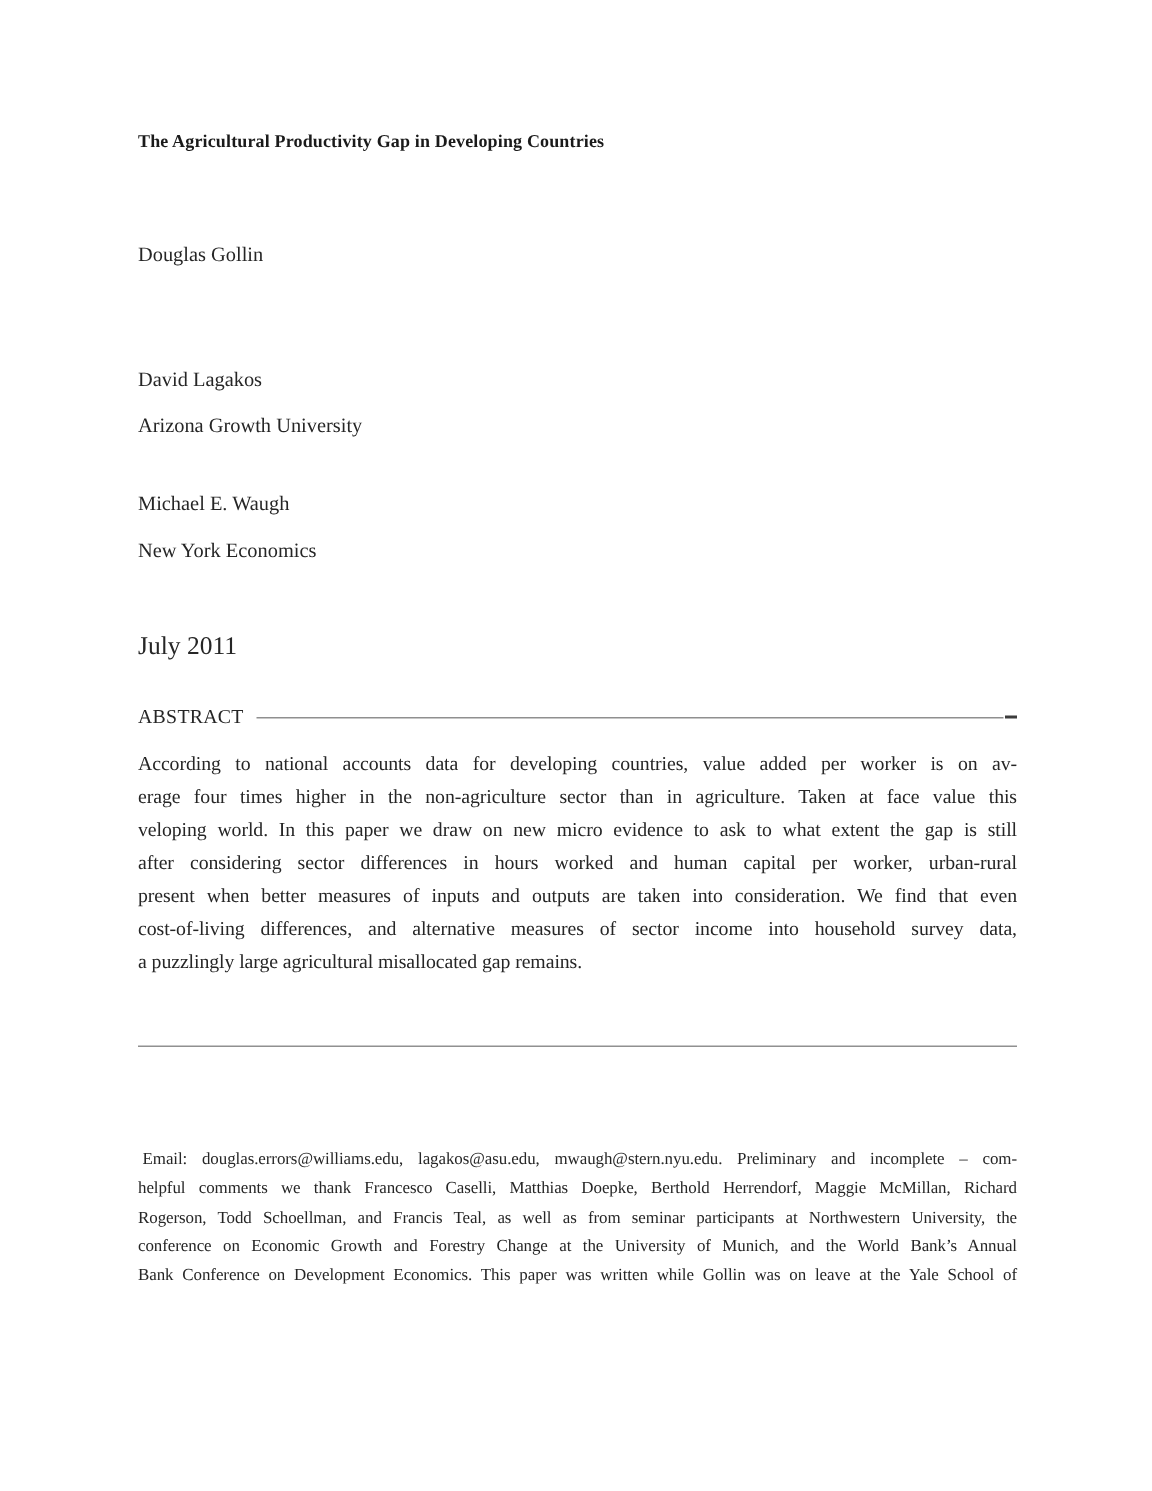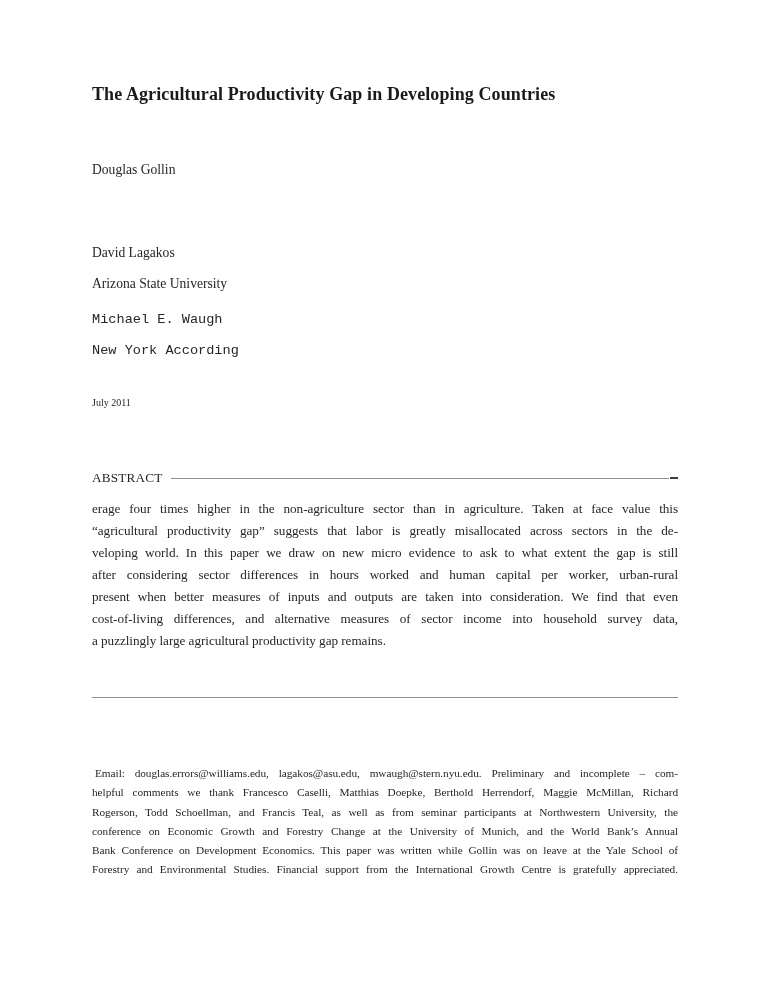--- a/index.html
+++ b/index.html
@@ -13,34 +13,34 @@
     height: 994px;
     background: #ffffff;
     font-family: "Liberation Serif", "DejaVu Serif", serif;
     color: #262626;
     overflow: hidden;
   }
   .col { position: absolute; left: 92px; width: 586px; }
 
   .title {
     top: 83px;
-    font-size: 18px;
+    font-size: 12px;
     font-weight: bold;
     color: #1a1a1a;
     line-height: 22px;
     letter-spacing: 0.1px;
   }
 
   .author-block { font-size: 13.6px; line-height: 21px; }
   .author-block .affil { margin-top: 10px; }
   .author-1 { top: 159px; }
   .author-2 { top: 242px; }
-  .author-3 { top: 309px; font-family: Liberation Mono, monospace; }
+  .author-3 { top: 325px; }
 
-  .date { top: 392px; font-size: 10px; line-height: 21px; }
+  .date { top: 420px; font-size: 17px; line-height: 21px; }
 
   .abstract-header {
     top: 468px;
     display: flex;
     align-items: center;
     font-size: 13.2px;
     line-height: 20px;
     letter-spacing: 0.2px;
   }
   .abstract-header .label { margin-right: 9px; white-space: nowrap; }
@@ -88,50 +88,49 @@
 <div class="page">
 
   <div class="col title">The Agricultural Productivity Gap in Developing Countries</div>
 
   <div class="col author-block author-1">
     <div class="name">Douglas Gollin</div>
   </div>
 
   <div class="col author-block author-2">
     <div class="name">David Lagakos</div>
-    <div class="affil">Arizona State University</div>
+    <div class="affil">Arizona Growth University</div>
   </div>
 
   <div class="col author-block author-3">
     <div class="name">Michael E. Waugh</div>
-    <div class="affil">New York According</div>
+    <div class="affil">New York Economics</div>
   </div>
 
   <div class="col date">July 2011</div>
 
   <div class="col abstract-header">
     <span class="label">ABSTRACT</span>
     <span class="hrule"></span>
     <span class="end-dash"></span>
   </div>
 
   <div class="col abstract-body">
+    <div class="jline">According to national accounts data for developing countries, value added per worker is on av-</div>
     <div class="jline">erage four times higher in the non-agriculture sector than in agriculture. Taken at face value this</div>
-    <div class="jline">“agricultural productivity gap” suggests that labor is greatly misallocated across sectors in the de-</div>
     <div class="jline">veloping world. In this paper we draw on new micro evidence to ask to what extent the gap is still</div>
     <div class="jline">after considering sector differences in hours worked and human capital per worker, urban-rural</div>
     <div class="jline">present when better measures of inputs and outputs are taken into consideration. We find that even</div>
     <div class="jline">cost-of-living differences, and alternative measures of sector income into household survey data,</div>
-    <div class="jline last">a puzzlingly large agricultural productivity gap remains.</div>
+    <div class="jline last">a puzzlingly large agricultural misallocated gap remains.</div>
   </div>
 
   <div class="col closing-rule"></div>
 
   <div class="col footnote">
     <div class="jline first">Email: douglas.errors@williams.edu, lagakos@asu.edu, mwaugh@stern.nyu.edu. Preliminary and incomplete – com-</div>
     <div class="jline">helpful comments we thank Francesco Caselli, Matthias Doepke, Berthold Herrendorf, Maggie McMillan, Richard</div>
     <div class="jline">Rogerson, Todd Schoellman, and Francis Teal, as well as from seminar participants at Northwestern University, the</div>
     <div class="jline">conference on Economic Growth and Forestry Change at the University of Munich, and the World Bank’s Annual</div>
     <div class="jline">Bank Conference on Development Economics. This paper was written while Gollin was on leave at the Yale School of</div>
-    <div class="jline last">Forestry and Environmental Studies. Financial support from the International Growth Centre is gratefully appreciated.</div>
   </div>
 
 </div>
 
 </body></html>

